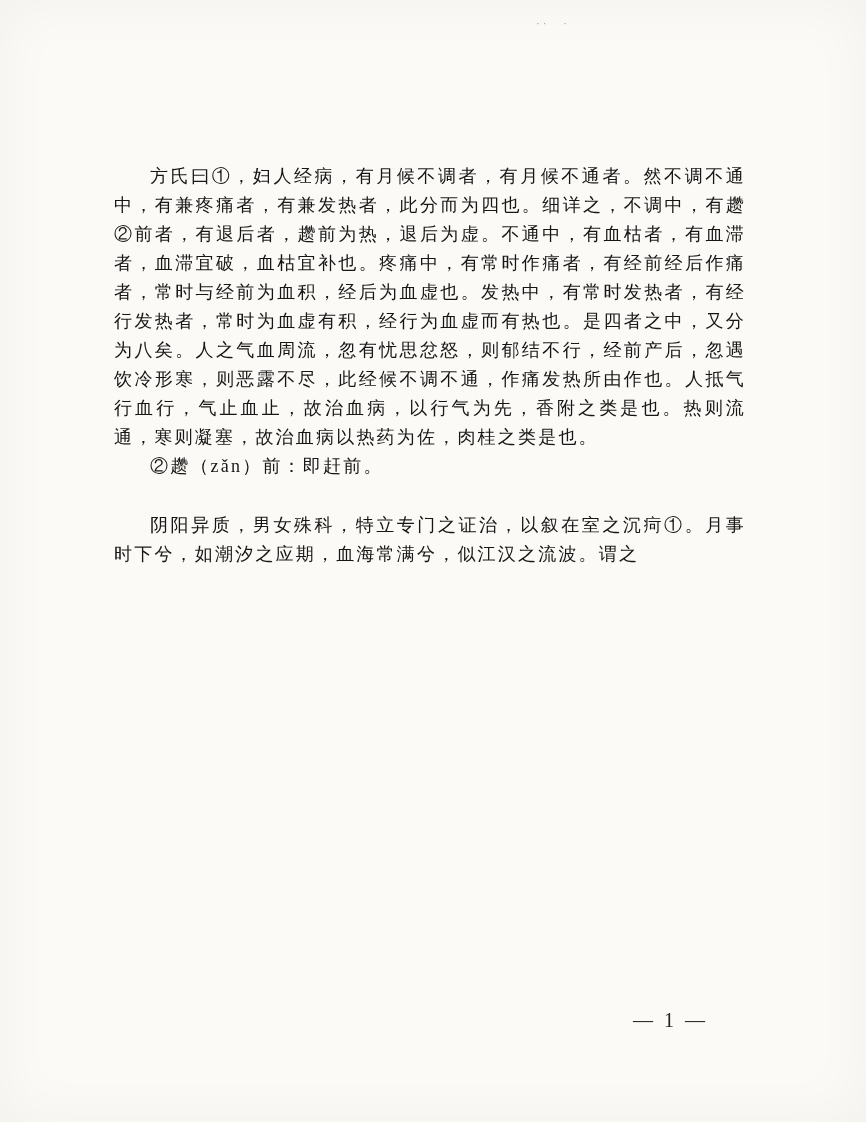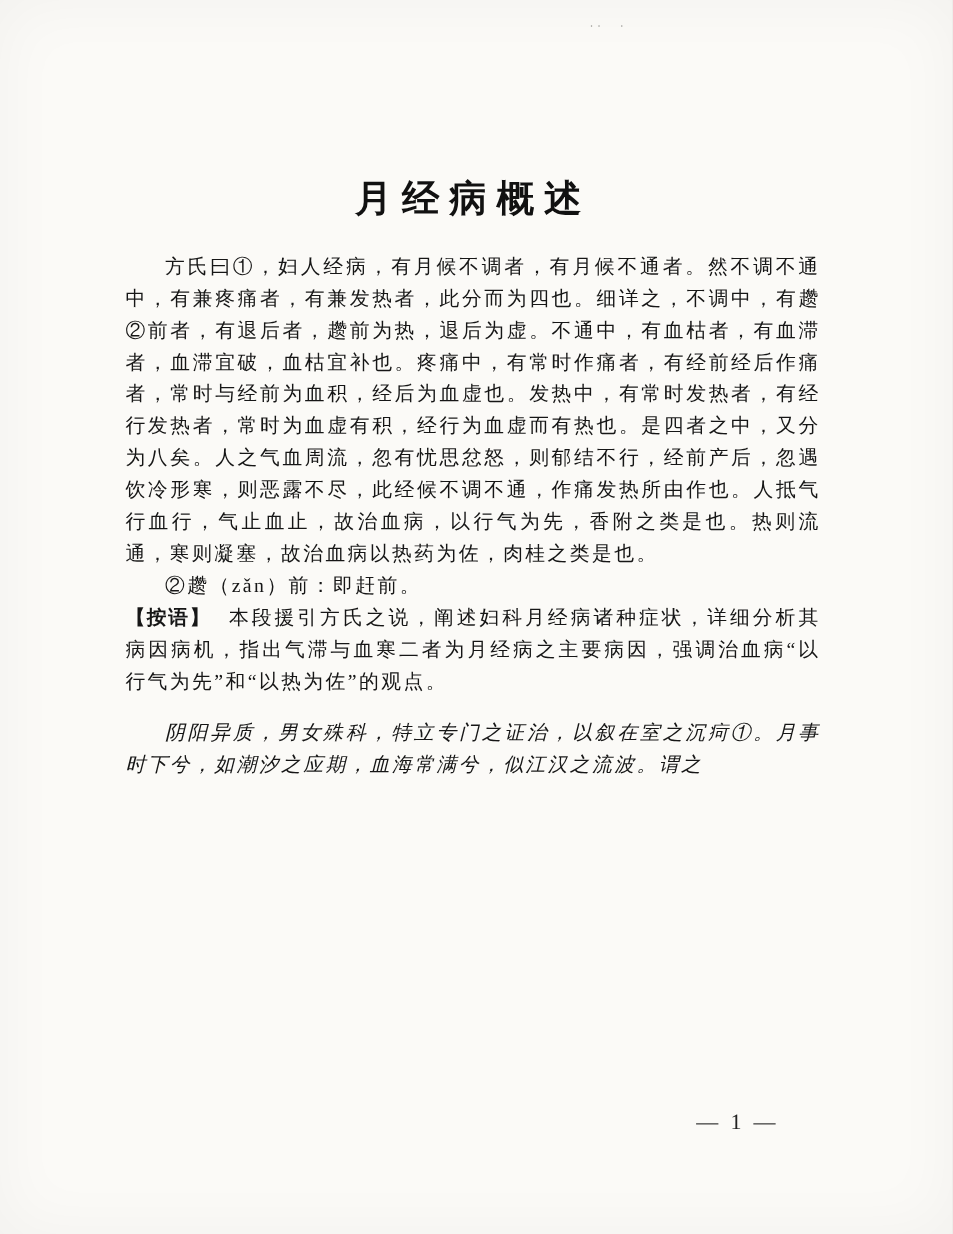--- a/index.html
+++ b/index.html
@@ -48,48 +48,44 @@
   p.indent { text-indent: 2em; }
   p.section-header {
     font-weight: bold;
     letter-spacing: 1px;
   }
   .section-label {
     font-weight: bold;
     margin-right: 0.9em;
     letter-spacing: 1px;
   }
-  p.spaced { margin-top: 18px; font-style: italic; }
+  p.spaced { margin-top: 30px; }
   .page-number {
     position: absolute;
     right: 158px;
     bottom: 90px;
     font-size: 20px;
     letter-spacing: 3px;
     color: #222;
   }
 </style>
 </head>
 <body>
 
 <div class="page">
 
   <div class="scan-mark">··　·</div>
 
-  <h1 class="title">月经病概述</h1>
 
   <p class="indent">方氏曰①，妇人经病，有月候不调者，有月候不通者。然不调不通中，有兼疼痛者，有兼发热者，此分而为四也。细详之，不调中，有趱②前者，有退后者，趱前为热，退后为虚。不通中，有血枯者，有血滞者，血滞宜破，血枯宜补也。疼痛中，有常时作痛者，有经前经后作痛者，常时与经前为血积，经后为血虚也。发热中，有常时发热者，有经行发热者，常时为血虚有积，经行为血虚而有热也。是四者之中，又分为八矣。人之气血周流，忽有忧思忿怒，则郁结不行，经前产后，忽遇饮冷形寒，则恶露不尽，此经候不调不通，作痛发热所由作也。人抵气行血行，气止血止，故治血病，以行气为先，香附之类是也。热则流通，寒则凝塞，故治血病以热药为佐，肉桂之类是也。</p>
 
 
 
 
   <p class="indent">②趱（zǎn）前：即赶前。</p>
 
-  <p>
-    <span class="section-label">【按语】</span><span>本段援引方氏之说，阐述妇科月经病诸种症状，详细分析其病因病机，指出气滞与血寒二者为月经病之主要病因，强调治血病“以行气为先”和“以热为佐”的观点。</span>
-  </p>
 
 
   <p class="indent spaced">阴阳异质，男女殊科，特立专门之证治，以叙在室之沉疴①。月事时下兮，如潮汐之应期，血海常满兮，似江汉之流波。谓之</p>
 
   <div class="page-number">— 1 —</div>
 
 </div>
 
 </body></html>

